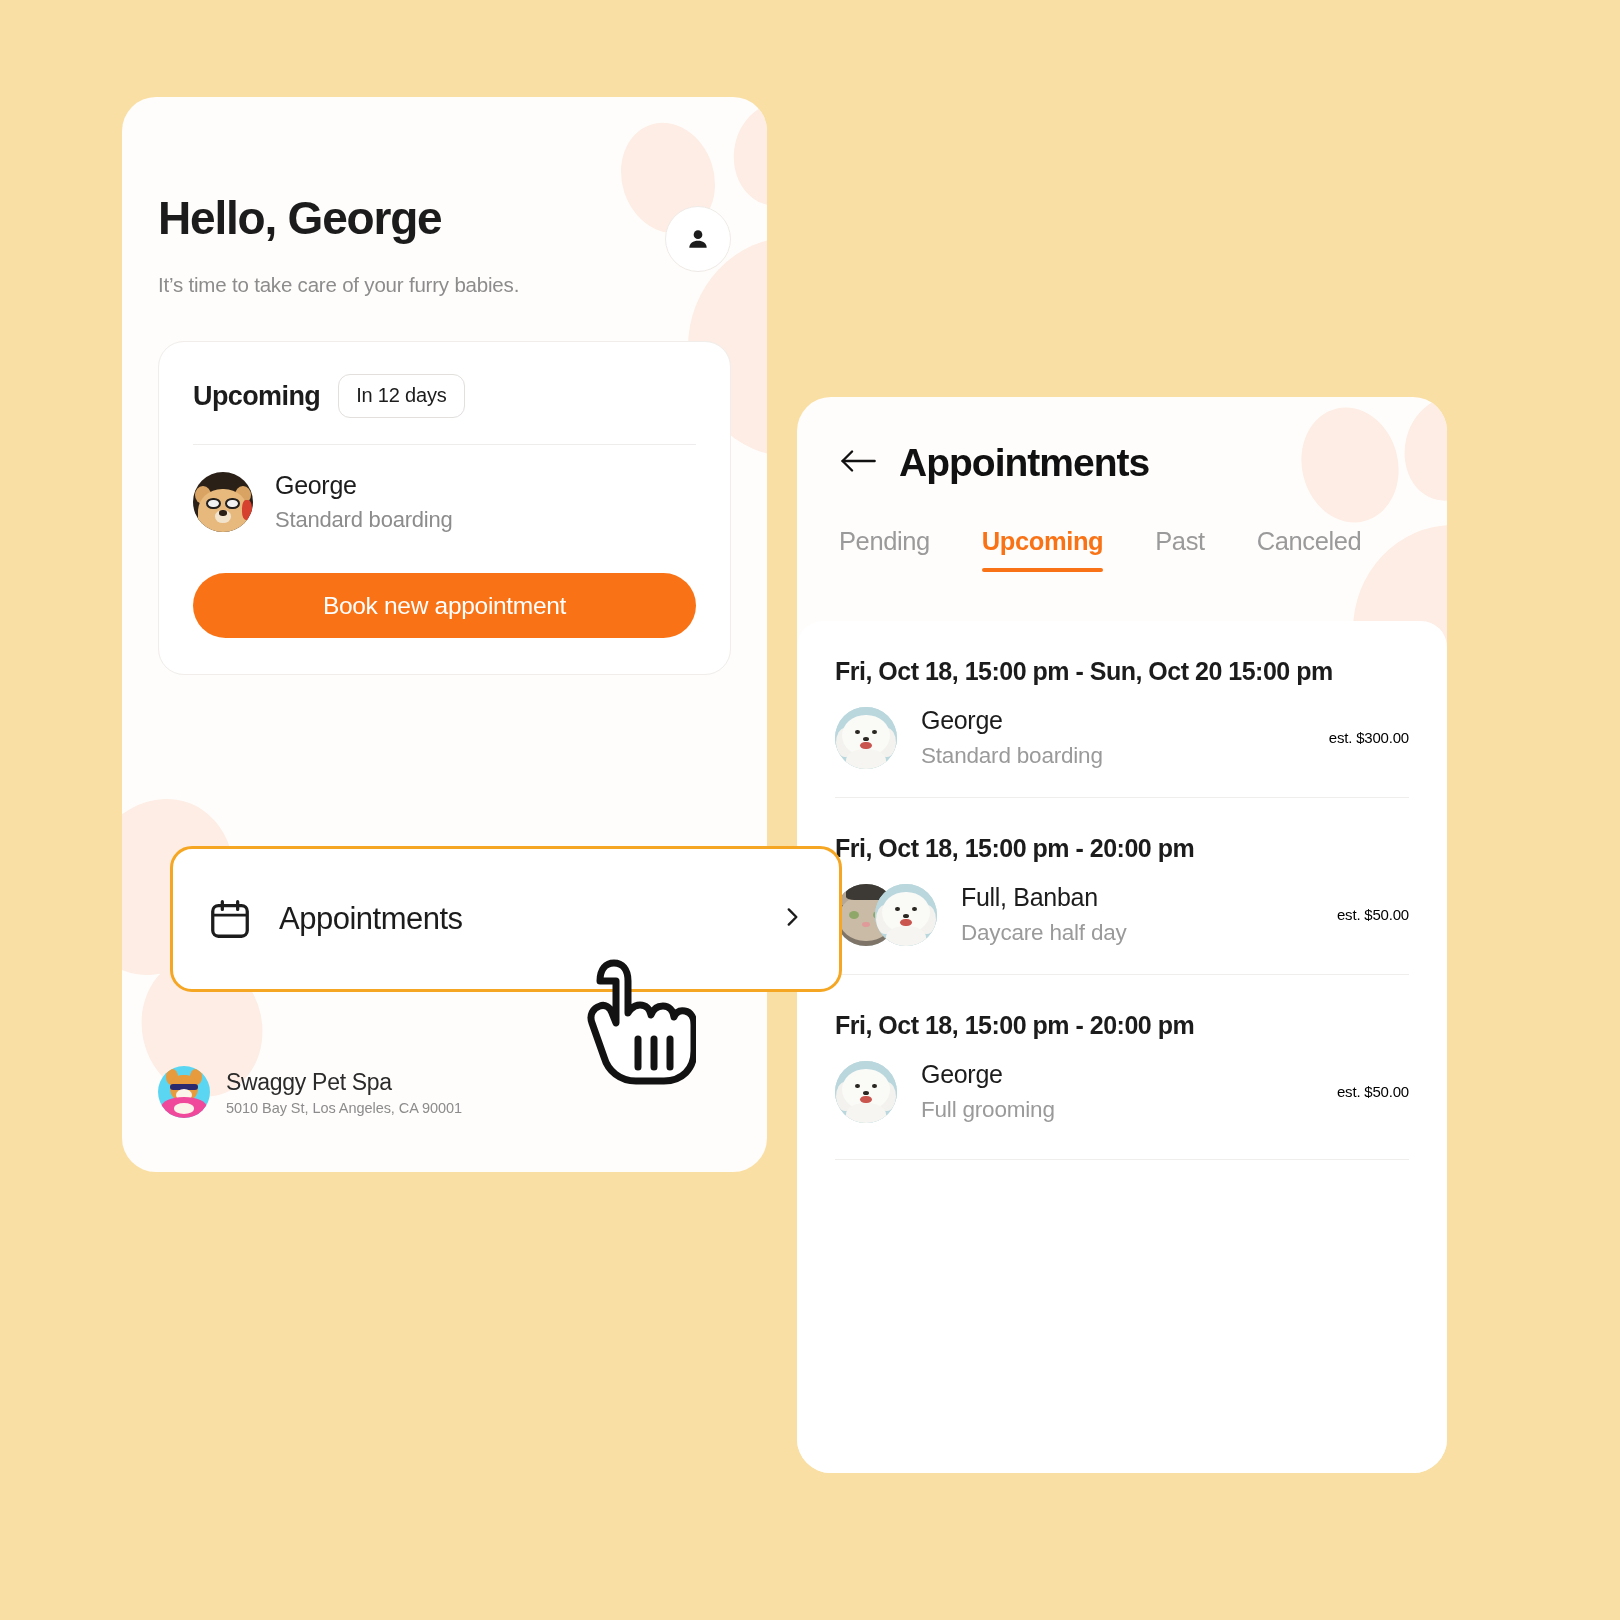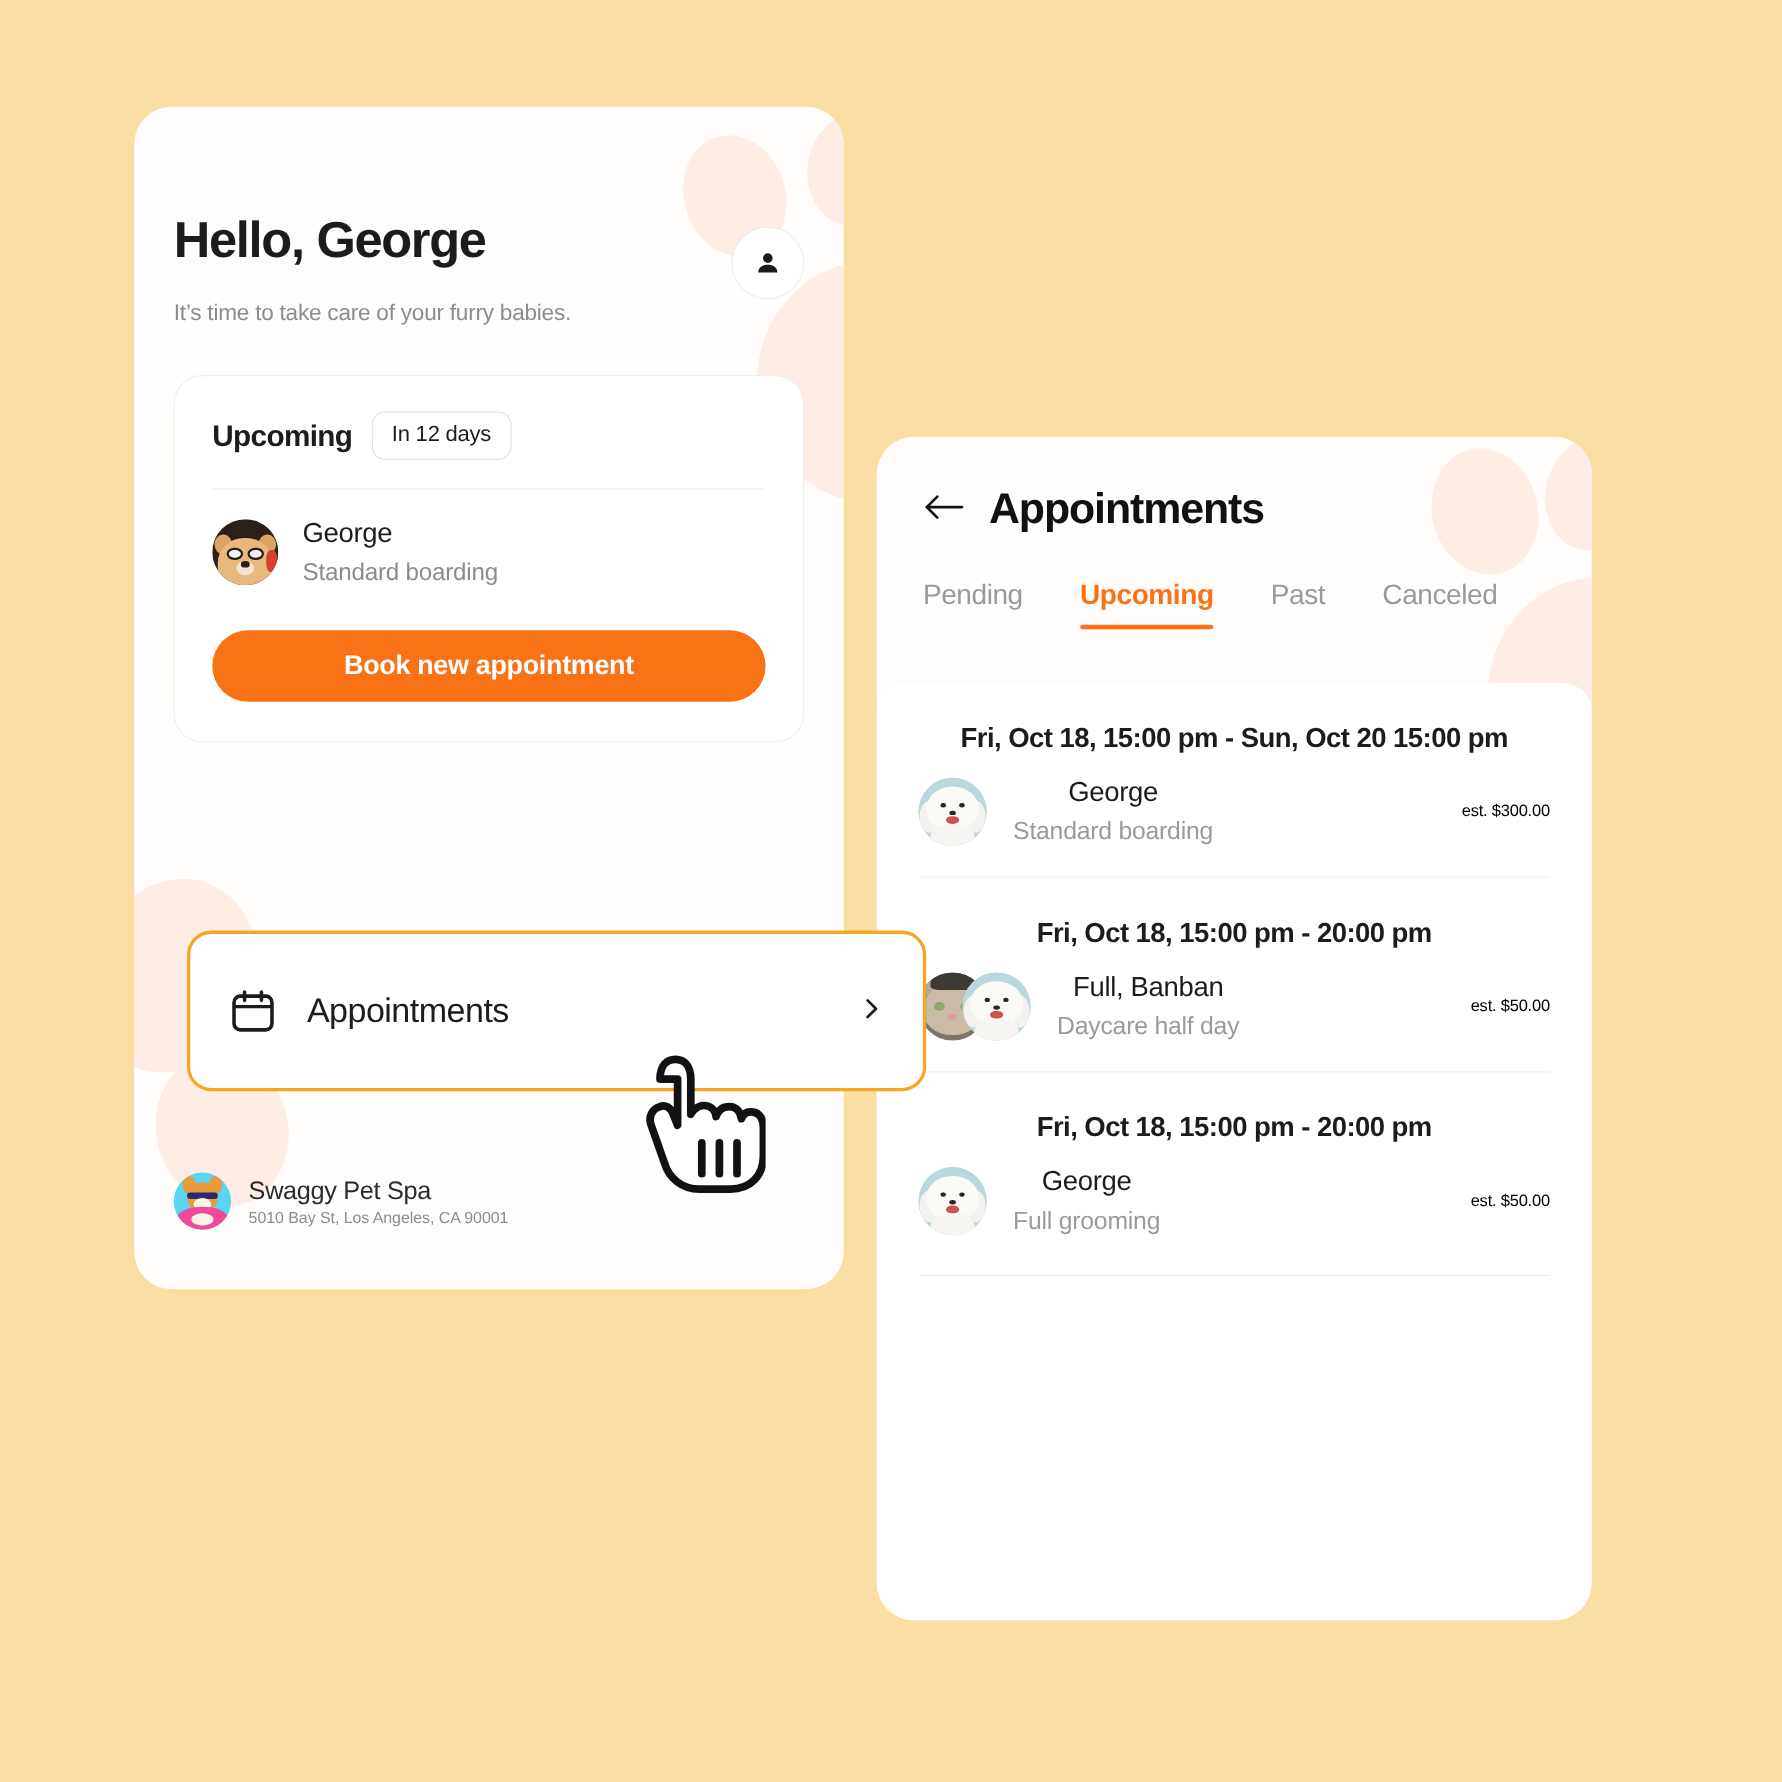--- a/index.html
+++ b/index.html
@@ -86,21 +86,21 @@
   .pet-service { font-size: 22px; color: #8C8C8C; margin-top: 7px; letter-spacing: -0.2px; }
 
   .cta {
     display: block; width: 100%;
     margin-top: 40px;
     background: #F97316;
     color: #FFFFFF;
     border: none;
     border-radius: 34px;
     height: 65px;
-    font-size: 24.5px; font-weight: 700;
+    font-size: 24.5px; font-weight: 400;
     font-family: "Liberation Sans", sans-serif;
     letter-spacing: -0.3px;
     cursor: pointer;
   }
 
   .nav-row {
     position: absolute;
     left: 170px; top: 846px;
     width: 672px; height: 146px;
     background: #FFFFFF;
@@ -150,21 +150,20 @@
     content: ""; position: absolute; left: 0; right: 0; bottom: 0;
     height: 4px; border-radius: 2px; background: #F97316;
   }
 
   .list-card {
     position: absolute;
     left: 0; right: 0; top: 224px; bottom: 0;
     background: #FFFFFF;
     border-radius: 26px 26px 0 0;
     padding: 0 38px;
-    text-align: center;
   }
   .appt-item { padding: 36px 0 28px 0; }
   .appt-item + .appt-item { border-top: 1px solid #F0EEEC; }
   .appt-date { font-size: 25px; font-weight: 700; color: #1C1C1C; letter-spacing: -0.5px; }
   .appt-body { display: flex; align-items: center; margin-top: 20px; }
   .appt-pets { display: flex; align-items: center; flex: none; }
   .appt-avatar {
     width: 62px; height: 62px; border-radius: 50%;
     overflow: hidden; position: relative; flex: none;
     background: #BFD9DE;

